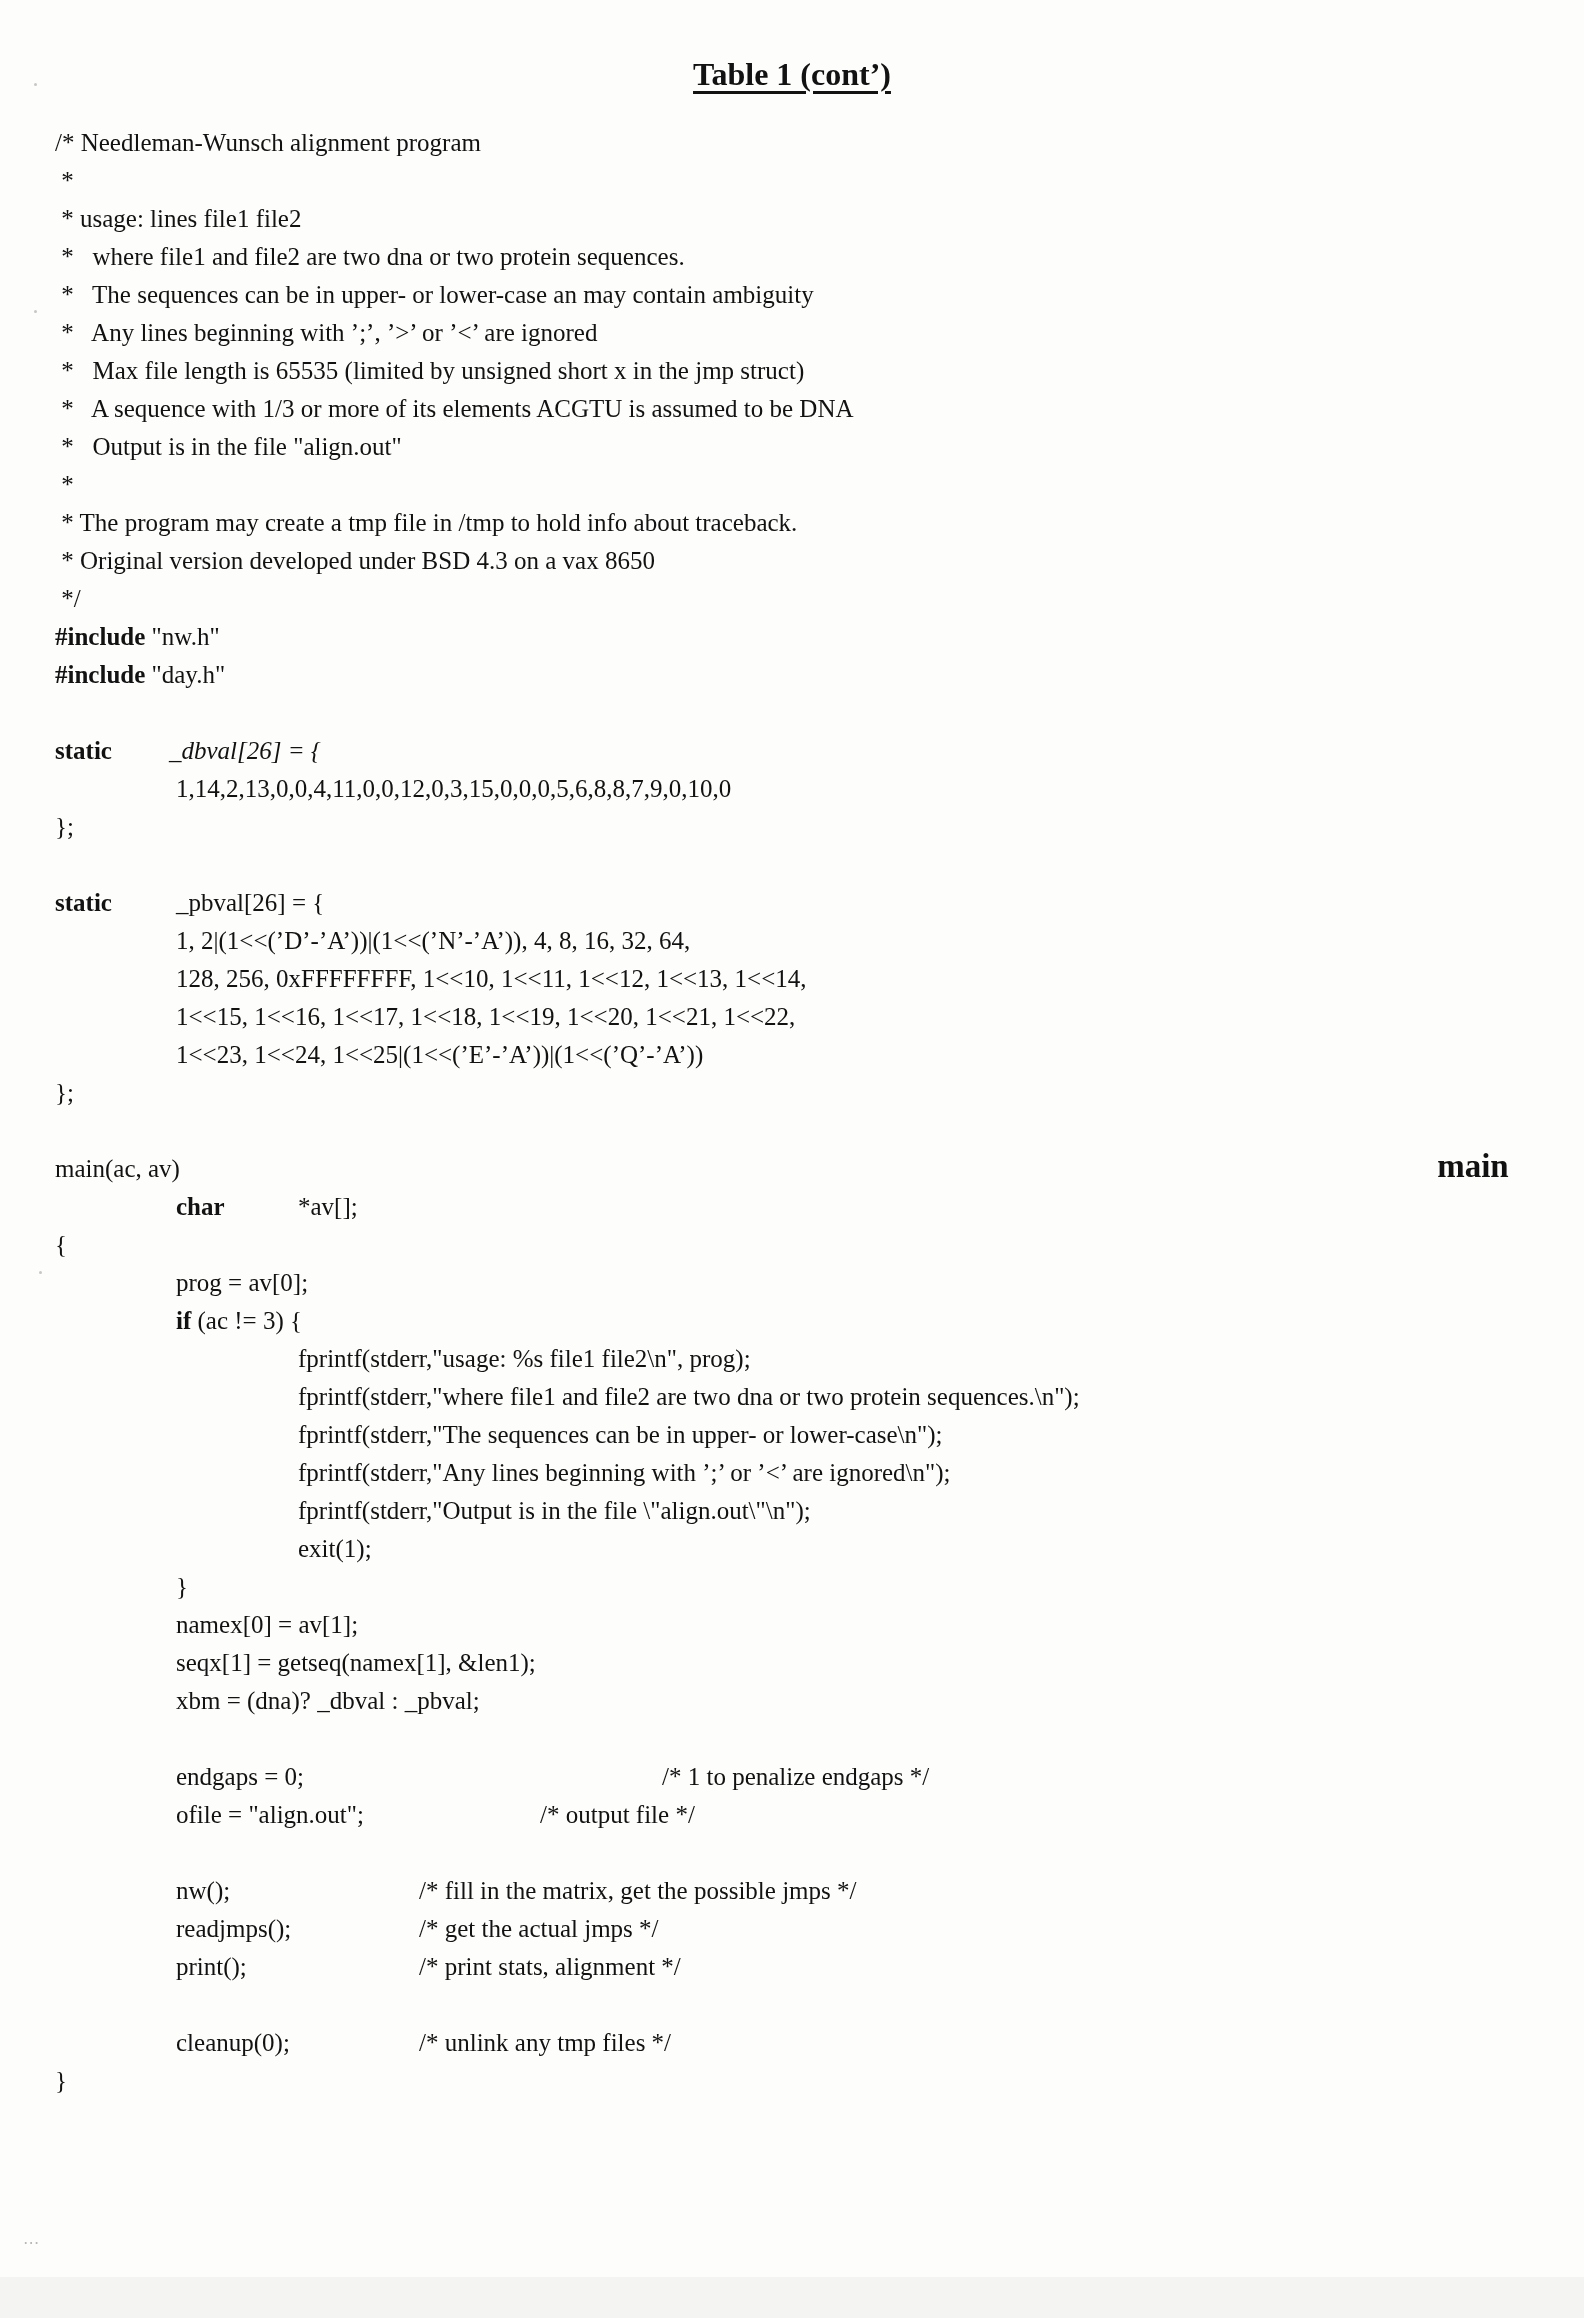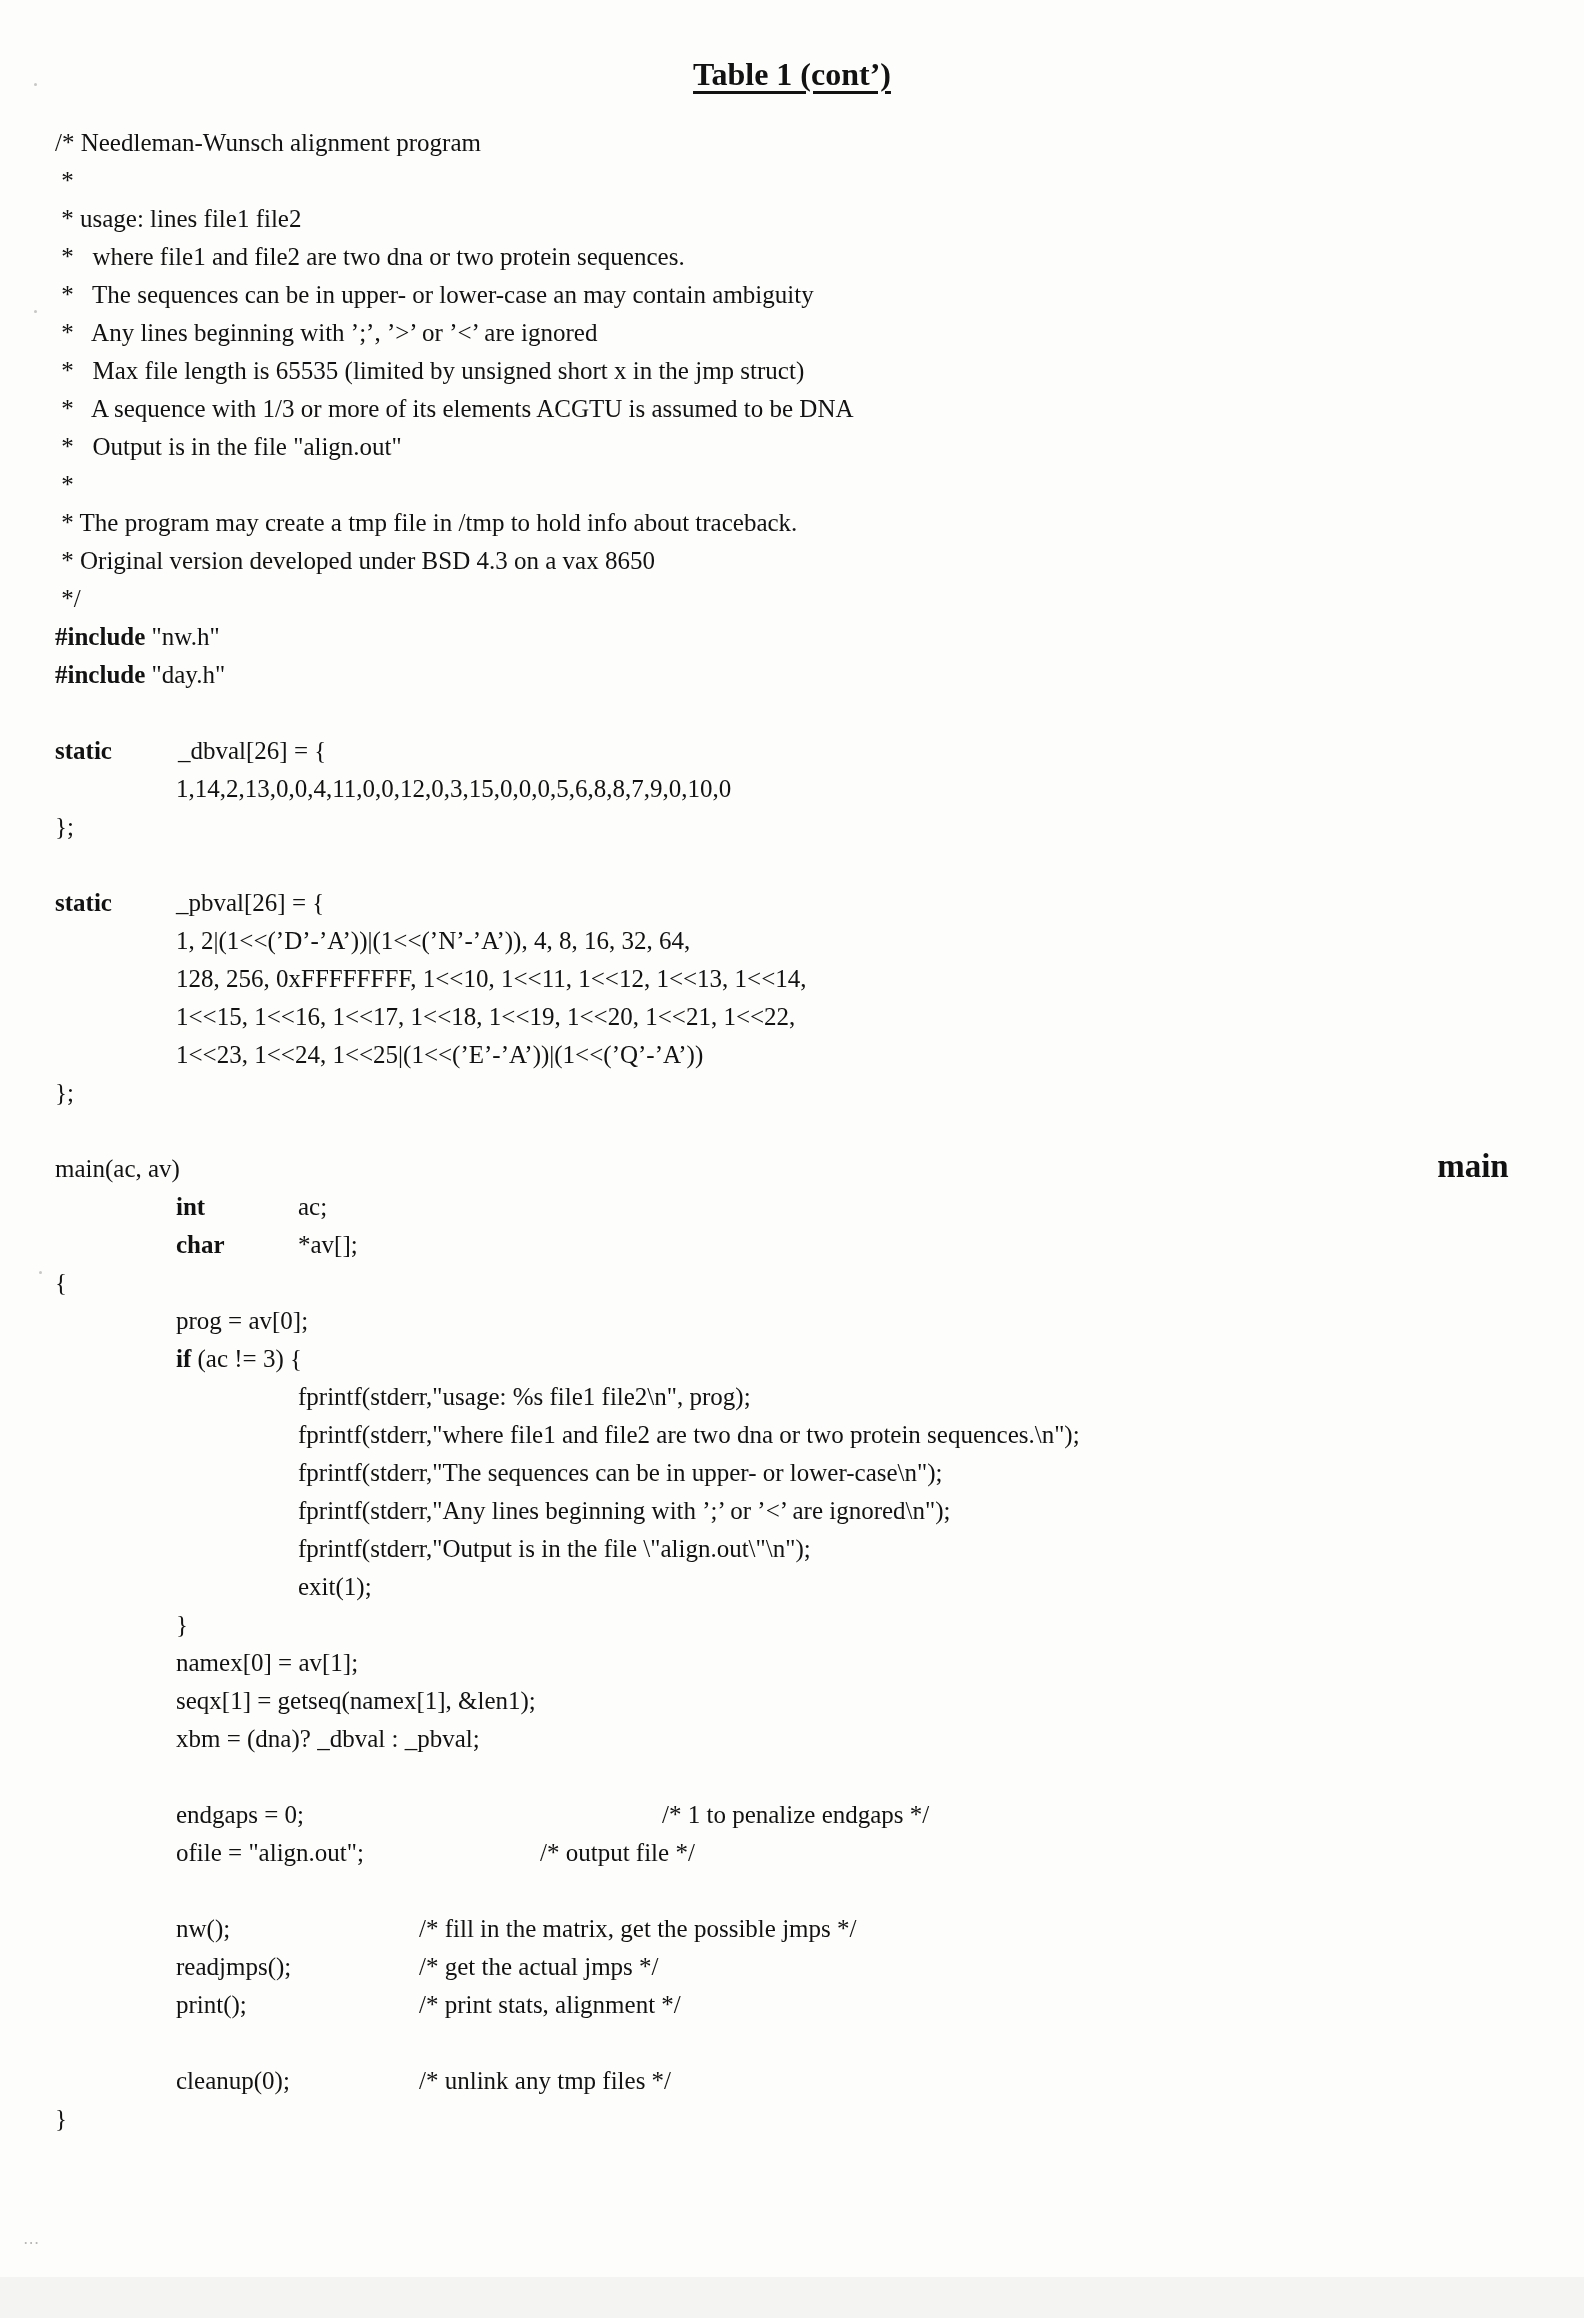--- a/index.html
+++ b/index.html
@@ -93,33 +93,32 @@
       <div class="line" style="padding-left: 0px;"><span> *   Max file length is 65535 (limited by unsigned short x in the jmp struct)</span></div>
       <div class="line" style="padding-left: 0px;"><span> *   A sequence with 1/3 or more of its elements ACGTU is assumed to be DNA</span></div>
       <div class="line" style="padding-left: 0px;"><span> *   Output is in the file "align.out"</span></div>
       <div class="line" style="padding-left: 0px;"><span> *</span></div>
       <div class="line" style="padding-left: 0px;"><span> * The program may create a tmp file in /tmp to hold info about traceback.</span></div>
       <div class="line" style="padding-left: 0px;"><span> * Original version developed under BSD 4.3 on a vax 8650</span></div>
       <div class="line" style="padding-left: 0px;"><span> */</span></div>
       <div class="line" style="padding-left: 0px;"><span class="b">#include</span><span> "nw.h"</span></div>
       <div class="line" style="padding-left: 0px;"><span class="b">#include</span><span> "day.h"</span></div>
       <div class="line"></div>
-      <div class="line" style="padding-left: 0px;"><span class="b">static</span><span class="abs" style="left: 123px;">_dbval[26] = {</span></div>
+      <div class="line" style="padding-left: 0px;"><span class="b">static</span><span class="abs" style="left: 114px; font-style: italic;">_dbval[26] = {</span></div>
       <div class="line" style="padding-left: 121px;"><span>1,14,2,13,0,0,4,11,0,0,12,0,3,15,0,0,0,5,6,8,8,7,9,0,10,0</span></div>
       <div class="line" style="padding-left: 0px;"><span>};</span></div>
       <div class="line"></div>
       <div class="line" style="padding-left: 0px;"><span class="b">static</span><span class="abs" style="left: 121px;">_pbval[26] = {</span></div>
       <div class="line" style="padding-left: 121px;"><span>1, 2|(1&lt;&lt;(’D’-’A’))|(1&lt;&lt;(’N’-’A’)), 4, 8, 16, 32, 64,</span></div>
       <div class="line" style="padding-left: 121px;"><span>128, 256, 0xFFFFFFFF, 1&lt;&lt;10, 1&lt;&lt;11, 1&lt;&lt;12, 1&lt;&lt;13, 1&lt;&lt;14,</span></div>
       <div class="line" style="padding-left: 121px;"><span>1&lt;&lt;15, 1&lt;&lt;16, 1&lt;&lt;17, 1&lt;&lt;18, 1&lt;&lt;19, 1&lt;&lt;20, 1&lt;&lt;21, 1&lt;&lt;22,</span></div>
       <div class="line" style="padding-left: 121px;"><span>1&lt;&lt;23, 1&lt;&lt;24, 1&lt;&lt;25|(1&lt;&lt;(’E’-’A’))|(1&lt;&lt;(’Q’-’A’))</span></div>
       <div class="line" style="padding-left: 0px;"><span>};</span></div>
       <div class="line"></div>
       <div class="line" style="padding-left: 0px;"><span>main(ac, av)</span><span class="margin-label">main</span></div>
-      <div class="line" style="padding-left: 121px;"><span class="b">int</span><span class="abs" style="left: 243px;">ac;</span></div>
       <div class="line" style="padding-left: 121px;"><span class="b">char</span><span class="abs" style="left: 243px;">*av[];</span></div>
       <div class="line" style="padding-left: 0px;"><span>{</span></div>
       <div class="line" style="padding-left: 121px;"><span>prog = av[0];</span></div>
       <div class="line" style="padding-left: 121px;"><span class="b">if</span><span> (ac != 3) {</span></div>
       <div class="line" style="padding-left: 243px;"><span>fprintf(stderr,"usage: %s file1 file2\n", prog);</span></div>
       <div class="line" style="padding-left: 243px;"><span>fprintf(stderr,"where file1 and file2 are two dna or two protein sequences.\n");</span></div>
       <div class="line" style="padding-left: 243px;"><span>fprintf(stderr,"The sequences can be in upper- or lower-case\n");</span></div>
       <div class="line" style="padding-left: 243px;"><span>fprintf(stderr,"Any lines beginning with ’;’ or ’&lt;’ are ignored\n");</span></div>
       <div class="line" style="padding-left: 243px;"><span>fprintf(stderr,"Output is in the file \"align.out\"\n");</span></div>
       <div class="line" style="padding-left: 243px;"><span>exit(1);</span></div>

